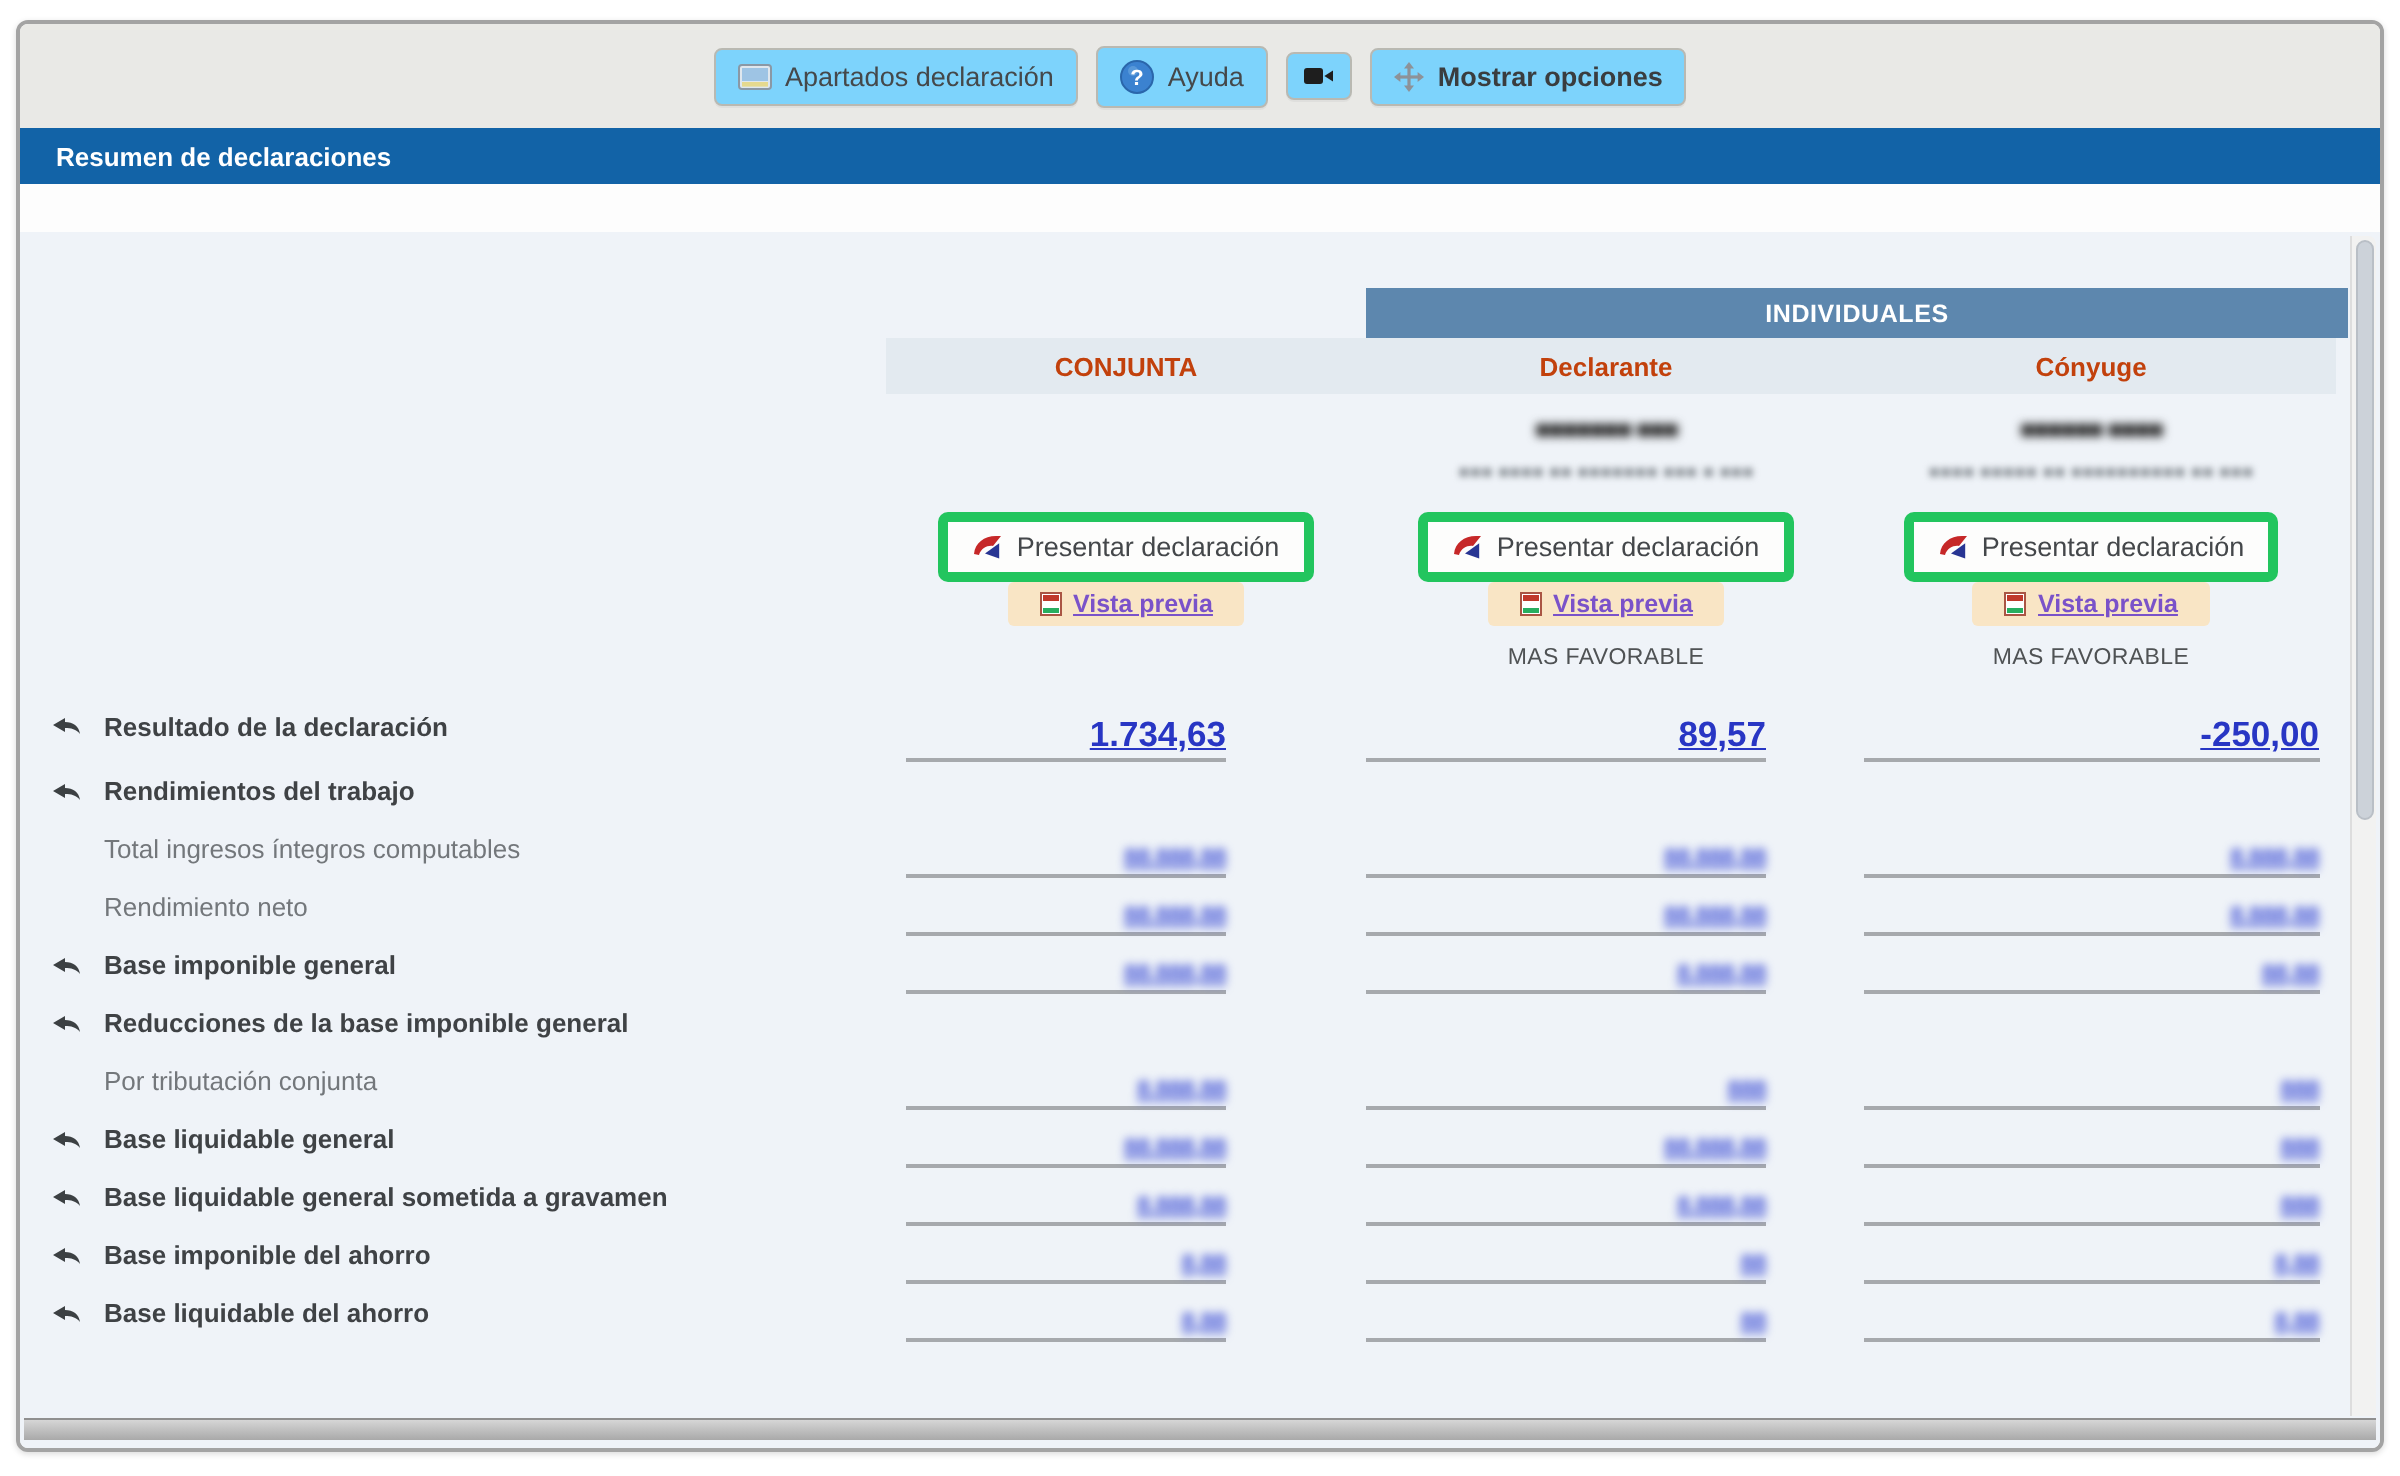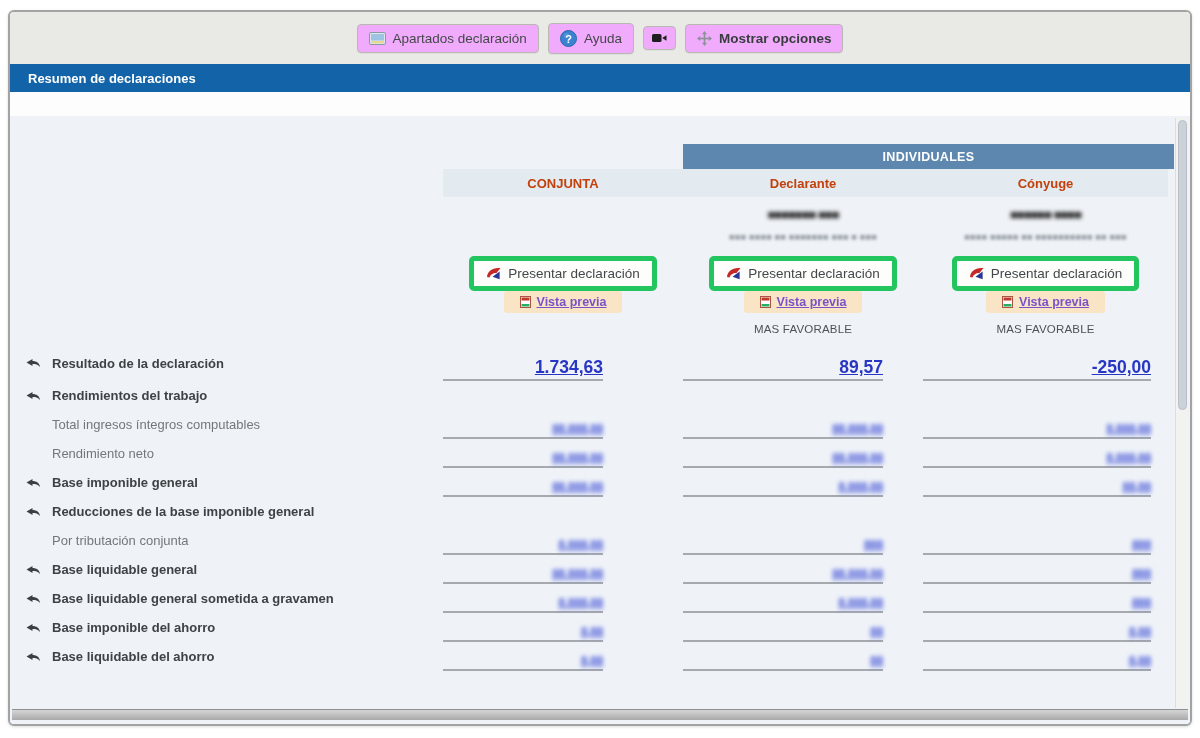--- a/index.html
+++ b/index.html
@@ -5,21 +5,21 @@
   * { box-sizing: border-box; margin: 0; padding: 0; }
   html,body { width:1200px; height:738px; background:#ffffff; overflow:hidden;
               font-family:"Liberation Sans", sans-serif; }
   .window { position:absolute; left:8px; top:10px; width:1184px; height:716px;
             background:#fdfdfd; border:2px solid #a3a3a3; border-radius:6px;
             overflow:hidden; box-shadow:0 1px 3px rgba(0,0,0,.15); }
 
   
   .toolbar { height:52px; background:#e9e9e6; display:flex; align-items:center;
              justify-content:center; gap:9px; }
-  .tbtn { display:inline-flex; align-items:center; gap:7px; background:#f0abfc;
+  .tbtn { display:inline-flex; align-items:center; gap:7px; background:#7dd3fc;
           border:1px solid #b9b9b2; border-radius:4px; padding:6px 11px;
           font-size:13.5px; color:#45484a; cursor:pointer; box-shadow:0 1px 0 rgba(0,0,0,.04); }
   .tbtn.bold { font-weight:bold; color:#3a3d3f; }
   .tbtn.small { padding:6px 8px; }
 
   
   .titlebar { height:28px; background:#1263a7; color:#ffffff; font-weight:bold;
               font-size:13px; display:flex; align-items:center; padding:0 18px; }
 
   .gapstrip { height:24px; background:#fdfdfd; }
@@ -58,21 +58,21 @@
   .favcell.skip { grid-column:3; }
 
   
   .trow { display:grid; grid-template-columns:425px 240px 240px 245px; align-items:end;
           height:29px; margin:0 12px 0 8px; }
   .trow.result { height:36px; }
   .rlabel { align-self:center; position:relative; padding-left:34px; font-size:13px;
             color:#3f4245; font-weight:bold; white-space:nowrap; }
   .rlabel.sub { color:#73777b; font-weight:normal; }
   .row-icon { position:absolute; left:8px; top:50%; transform:translateY(-50%); cursor:pointer; line-height:0; }
-  .vcell { display:flex; justify-content:flex-start; }
+  .vcell { display:flex; justify-content:center; }
   .uline { border-bottom:2px solid #a6a9ad; display:flex; justify-content:flex-end;
            align-items:flex-end; padding-bottom:1px; }
   .cc1 .uline { width:160px; margin-right:60px; }
   .cc2 .uline { width:228px; margin-right:40px; }
   .cc3 .uline { width:228px; }
   .val { color:#2836c4; font-weight:bold; text-decoration:underline; cursor:pointer;
          font-size:12.5px; white-space:nowrap; }
   .val[data-redacted="true"] { color:#4f5fd8; filter:blur(2.1px); letter-spacing:-.5px; }
   .trow.result .val { font-size:17.5px; }
 

